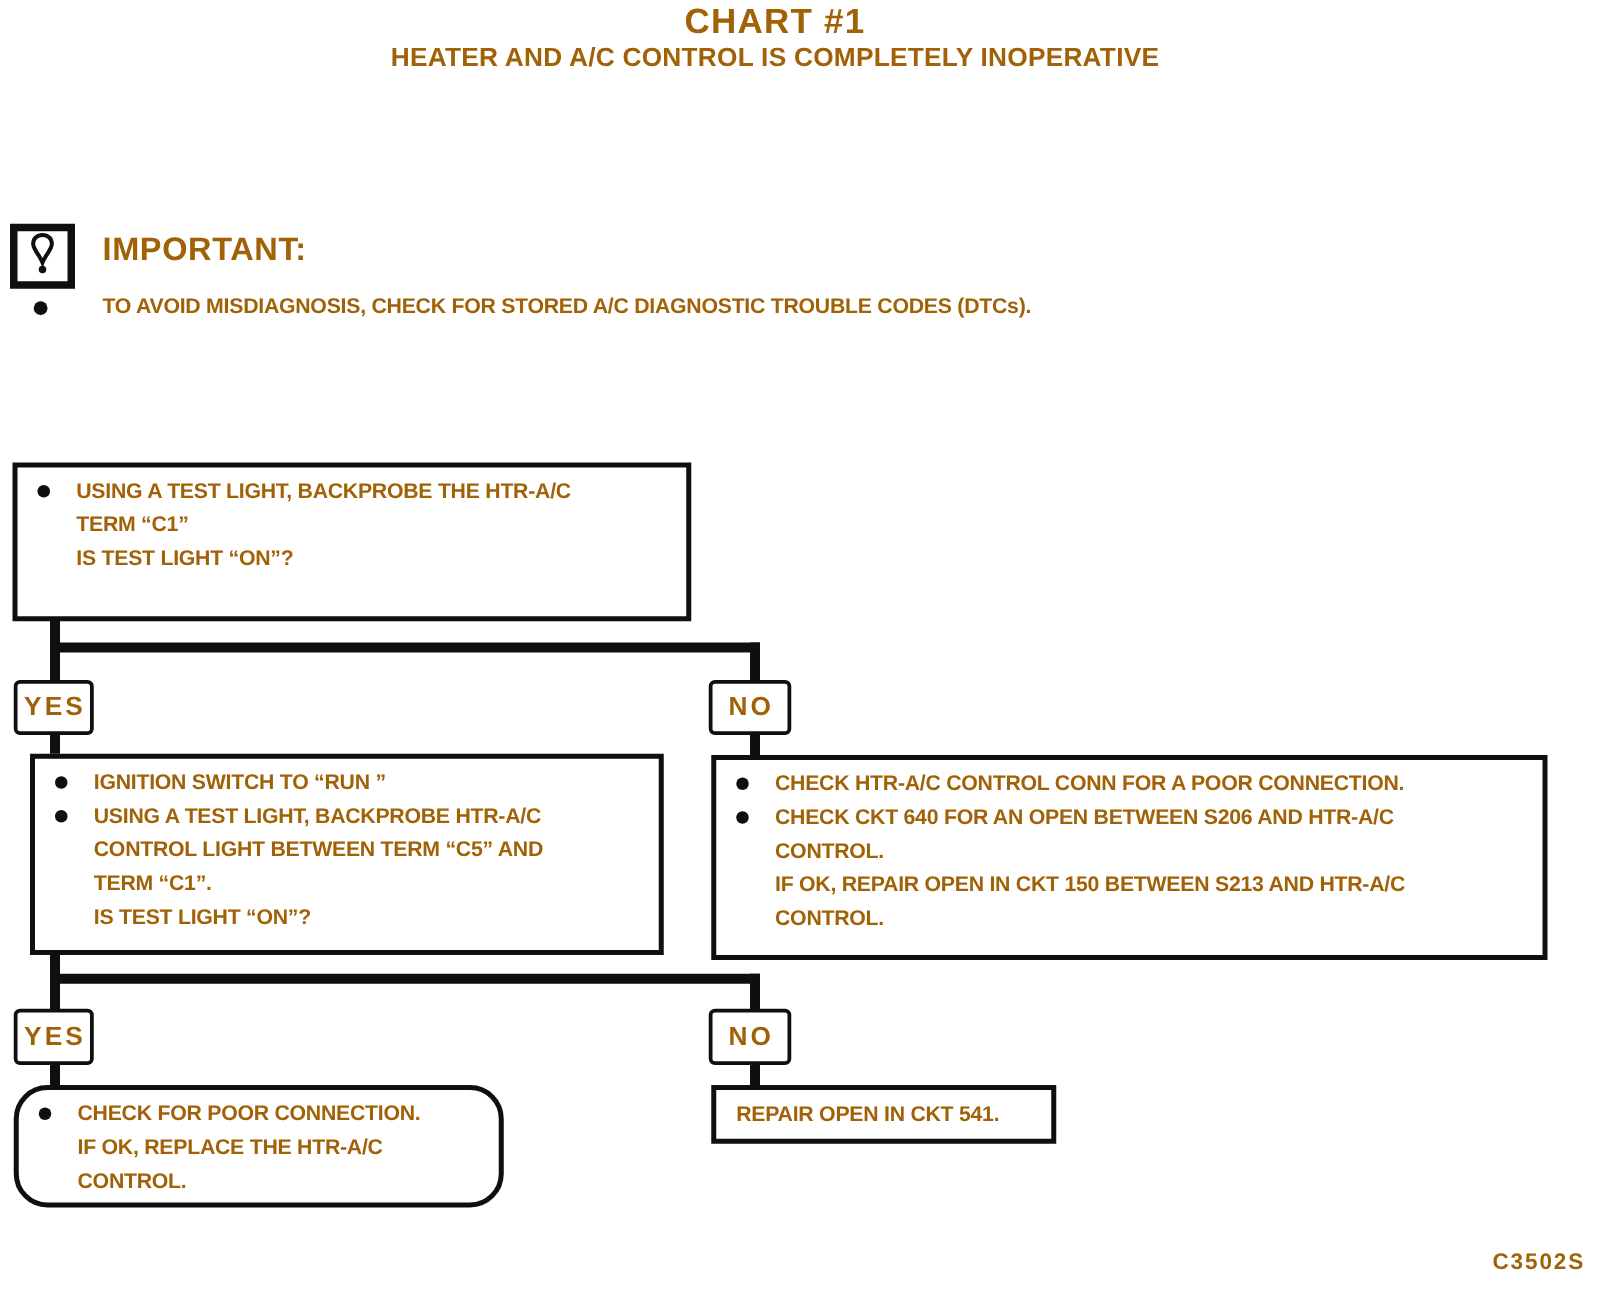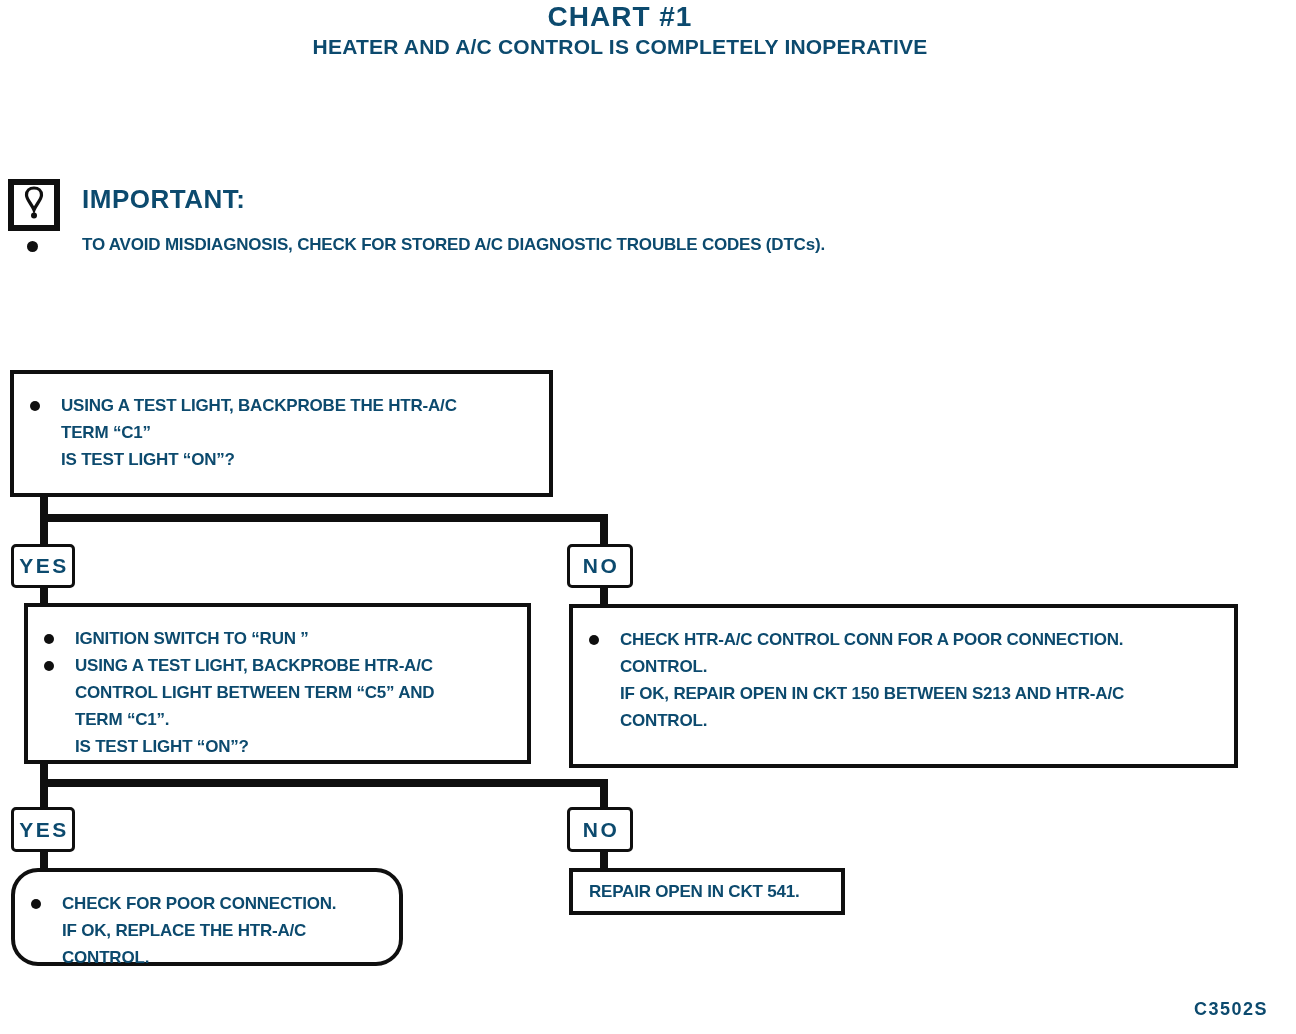--- a/index.html
+++ b/index.html
@@ -1,39 +1,39 @@
 <!DOCTYPE html>
 <html><head>
 <meta charset="utf-8">
 <style>
   html,body{margin:0;padding:0;background:#ffffff;}
   .page{
     position:relative;width:1296px;height:1034px;background:#ffffff;
-    font-family:"Liberation Sans", sans-serif;font-weight:bold;color:#0c4a6e;
+    font-family:"Liberation Sans", sans-serif;font-weight:bold;color:#a16207;
     overflow:hidden;
   }
   
   .hdr{position:absolute;left:0;top:0;width:1240px;text-align:center;}
   .title{font-size:28px;letter-spacing:1px;line-height:34px;}
   .subtitle{font-size:21px;letter-spacing:0.2px;line-height:26px;}
   
   .imp-icon-box{
     position:absolute;left:8px;top:179px;width:52px;height:52px;
     border:6px solid #0f0f0f;box-sizing:border-box;background:#fff;
     display:flex;align-items:center;justify-content:center;
   }
   .imp-label{position:absolute;left:82px;top:184px;font-size:26px;letter-spacing:0.5px;}
   .bullet{display:inline-block;width:11px;height:11px;border-radius:50%;background:#0f0f0f;}
   .imp-bullet{position:absolute;left:27px;top:241px;}
   .imp-note1{position:absolute;left:82px;top:235px;font-size:17px;letter-spacing:-0.2px;}
   .imp-note2{position:absolute;left:82px;top:261px;font-size:16px;letter-spacing:-0.2px;}
   
   .fc-box{
     position:absolute;border:4px solid #0f0f0f;box-sizing:border-box;background:#fff;
-    padding:18px 6px 0 16px;font-size:17px;letter-spacing:-0.2px;
+    padding:5px 6px 0 16px;font-size:17px;letter-spacing:-0.2px;
   }
   .fc-line{display:flex;align-items:flex-start;line-height:27px;}
   .bcell{flex:0 0 31px;display:flex;align-items:center;height:27px;}
   .bcell .bullet{width:10px;height:10px;}
   .ltext{flex:1 1 auto;white-space:nowrap;}
   
   .tag{
     position:absolute;border:3px solid #0f0f0f;border-radius:5px;box-sizing:border-box;
     background:#fff;display:flex;align-items:center;justify-content:center;
     font-size:21px;letter-spacing:2.5px;padding-left:2px;
@@ -121,20 +121,26 @@
   </div>
 
   <div class="fc-box" style="left:569px;top:604px;width:669px;height:164px;">
     <div class="fc-line">
       <span class="bcell">
           <span class="bullet"></span>
         </span>
       <span class="ltext">CHECK HTR-A/C CONTROL CONN FOR A POOR CONNECTION.</span>
     </div>
     <div class="fc-line">
+      <span class="bcell">
+          <span class="bullet"></span>
+        </span>
+      <span class="ltext">CHECK CKT 640 FOR AN OPEN BETWEEN S206 AND HTR-A/C</span>
+    </div>
+    <div class="fc-line">
       <span class="bcell"></span>
       <span class="ltext">CONTROL.</span>
     </div>
     <div class="fc-line">
       <span class="bcell"></span>
       <span class="ltext">IF OK, REPAIR OPEN IN CKT 150 BETWEEN S213 AND HTR-A/C</span>
     </div>
     <div class="fc-line">
       <span class="bcell"></span>
       <span class="ltext">CONTROL.</span>

